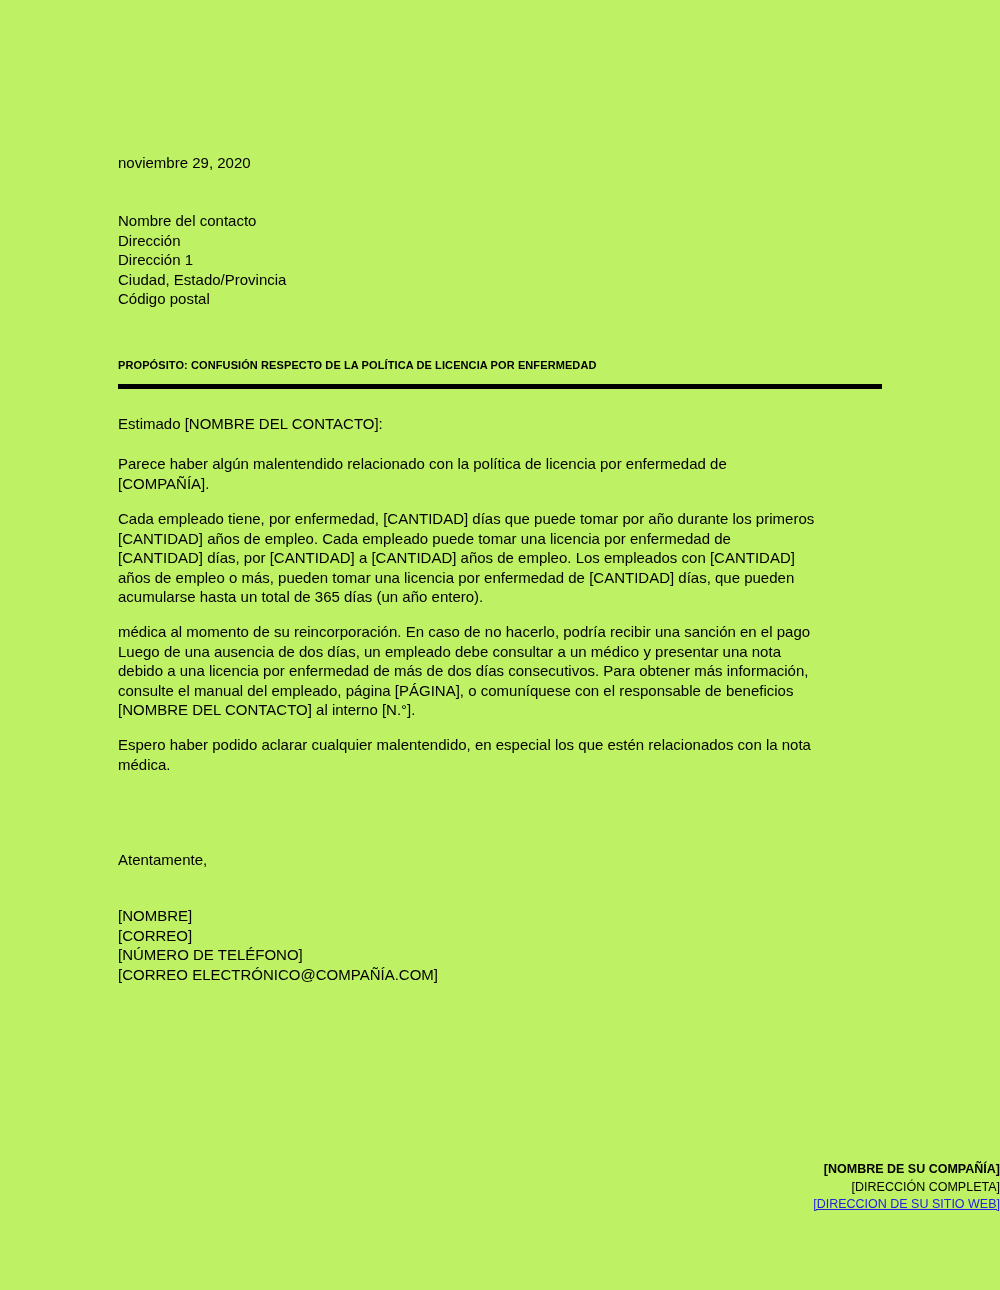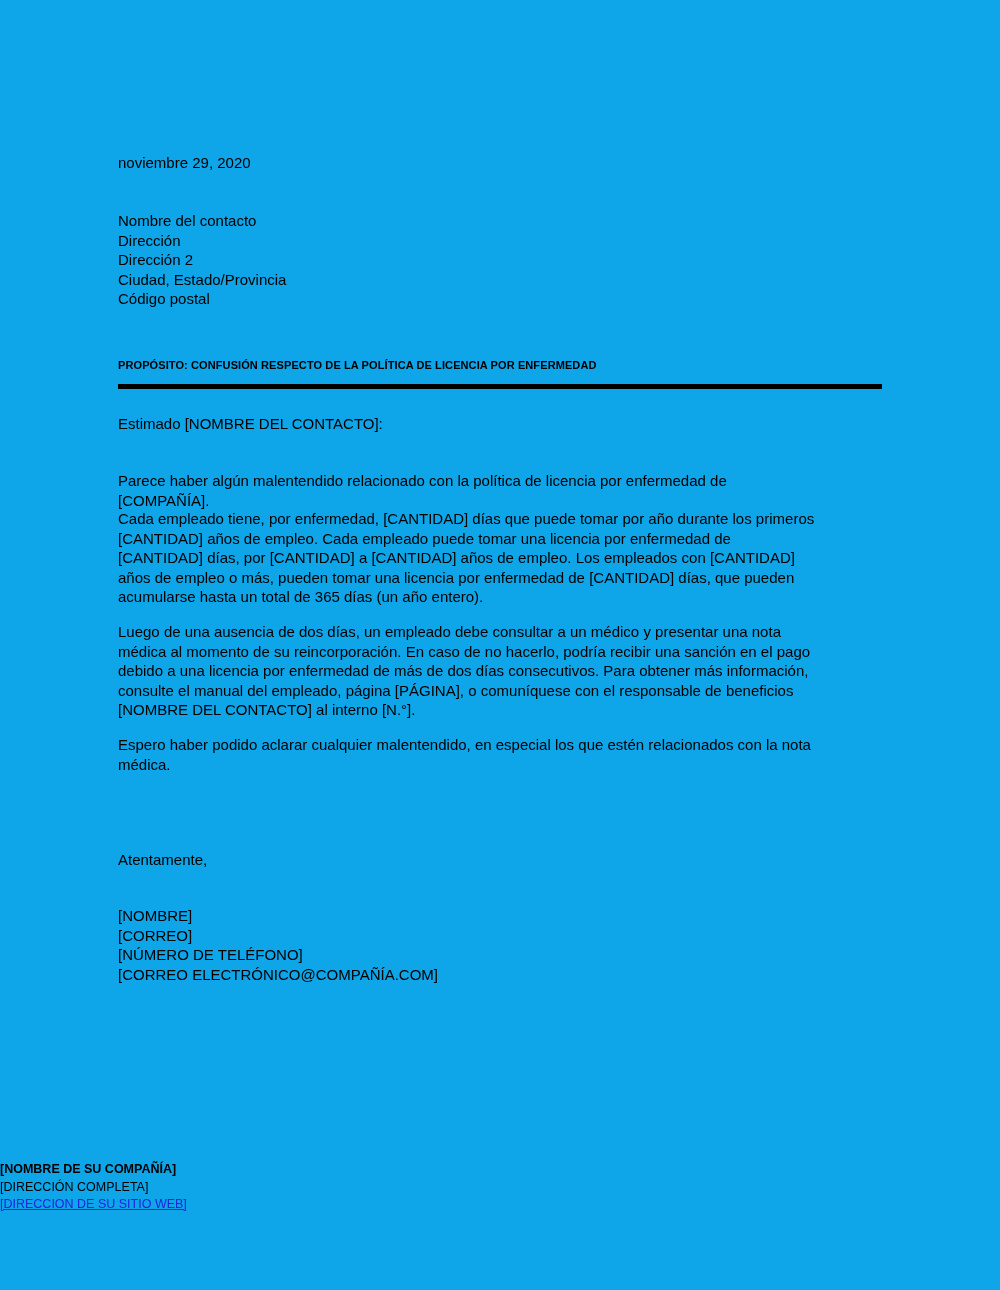--- a/index.html
+++ b/index.html
@@ -1,20 +1,20 @@
 <!DOCTYPE html>
 <html><head>
 <meta charset="utf-8">
 <style>
   html, body { margin: 0; padding: 0; background: #ffffff; }
   .page {
     position: relative;
     width: 1000px;
     height: 1290px;
-    background: #0ea5e9;
+    background: #bef264;
     color: #000000;
     font-family: "Liberation Sans", sans-serif;
     font-size: 15px;
     line-height: 19.5px;
     overflow: hidden;
   }
   .block {
     position: absolute;
     left: 118px;
     width: 764px;
@@ -29,63 +29,63 @@
     position: absolute;
     left: 118px;
     width: 764px;
     height: 5px;
     background: #000000;
   }
   .footer {
     position: absolute;
     left: 0;
     width: 1000px;
-    text-align: left;
+    text-align: right;
     font-size: 12.5px;
     line-height: 17.5px;
   }
   .footer-company { font-weight: bold; }
   .weblink { text-decoration: underline; cursor: pointer; }
 </style>
 </head>
 <body>
 
 <div class="page">
 
   <div class="block" style="top:153px">noviembre 29, 2020</div>
 
   <div class="block" style="top:211px">
     <div class="line">Nombre del contacto</div>
     <div class="line">Dirección</div>
-    <div class="line">Dirección 2</div>
+    <div class="line">Dirección 1</div>
     <div class="line">Ciudad, Estado/Provincia</div>
     <div class="line">Código postal</div>
   </div>
 
   <div class="block subject" style="top:356px">PROPÓSITO: CONFUSIÓN RESPECTO DE LA POLÍTICA DE LICENCIA POR ENFERMEDAD</div>
   <div class="rule" style="top:384px"></div>
 
   <div class="block" style="top:414px">Estimado [NOMBRE DEL CONTACTO]:</div>
 
-  <div class="block" style="top:471px">
+  <div class="block" style="top:454px">
     <div class="line">Parece haber algún malentendido relacionado con la política de licencia por enfermedad de</div>
     <div class="line">[COMPAÑÍA].</div>
   </div>
 
   <div class="block" style="top:509px">
     <div class="line">Cada empleado tiene, por enfermedad, [CANTIDAD] días que puede tomar por año durante los primeros</div>
     <div class="line">[CANTIDAD] años de empleo. Cada empleado puede tomar una licencia por enfermedad de</div>
     <div class="line">[CANTIDAD] días, por [CANTIDAD] a [CANTIDAD] años de empleo. Los empleados con [CANTIDAD]</div>
     <div class="line">años de empleo o más, pueden tomar una licencia por enfermedad de [CANTIDAD] días, que pueden</div>
     <div class="line">acumularse hasta un total de 365 días (un año entero).</div>
   </div>
 
   <div class="block" style="top:622px">
+    <div class="line">médica al momento de su reincorporación. En caso de no hacerlo, podría recibir una sanción en el pago</div>
     <div class="line">Luego de una ausencia de dos días, un empleado debe consultar a un médico y presentar una nota</div>
-    <div class="line">médica al momento de su reincorporación. En caso de no hacerlo, podría recibir una sanción en el pago</div>
     <div class="line">debido a una licencia por enfermedad de más de dos días consecutivos. Para obtener más información,</div>
     <div class="line">consulte el manual del empleado, página [PÁGINA], o comuníquese con el responsable de beneficios</div>
     <div class="line">[NOMBRE DEL CONTACTO] al interno [N.°].</div>
   </div>
 
   <div class="block" style="top:735px">
     <div class="line">Espero haber podido aclarar cualquier malentendido, en especial los que estén relacionados con la nota</div>
     <div class="line">médica.</div>
   </div>
 

